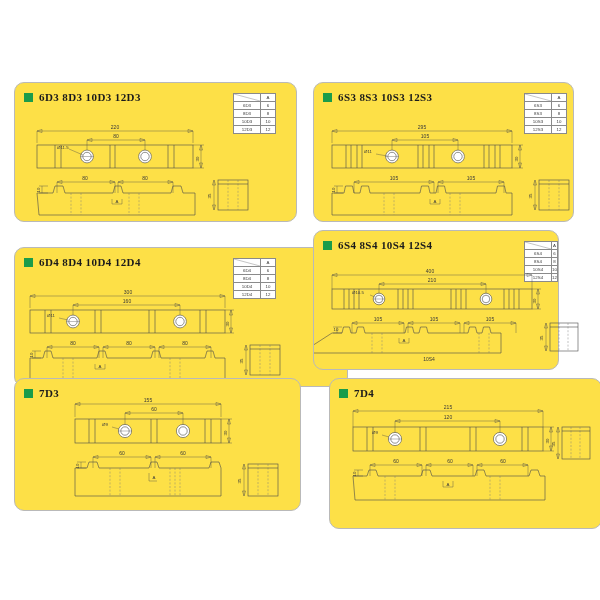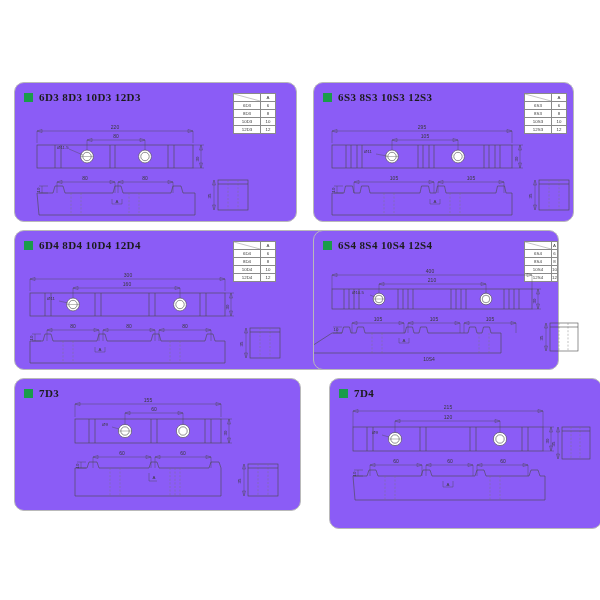--- a/index.html
+++ b/index.html
@@ -16,27 +16,27 @@
   }
   .page {
     position: absolute;
     left: 0; top: 0;
     width: 600px; height: 600px;
   }
   .panel {
     position: absolute;
     border: 1px solid #b9b9b9;
     border-radius: 10px;
-    background: #8b5cf6;
+    background: #fde047;
     box-sizing: border-box;
   }
   
   .p1 { left: 14px;  top: 82px;  width: 283px; height: 140px; }
   .p2 { left: 313px; top: 82px;  width: 261px; height: 140px; }
-  .p3 { left: 14px;  top: 230px; width: 334px; height: 140px; }
+  .p3 { left: 14px;  top: 247px; width: 334px; height: 140px; }
   .p4 { left: 313px; top: 230px; width: 246px; height: 140px; padding-left: 20px; }
   .p5 { left: 14px;  top: 378px; width: 287px; height: 133px; }
   .p6 { left: 313px; top: 378px; width: 273px; height: 151px; margin-left: 16px; }
 
   .title-row {
     position: absolute;
     left: 9px;
     top: 8px;
     display: flex;
     align-items: center;

